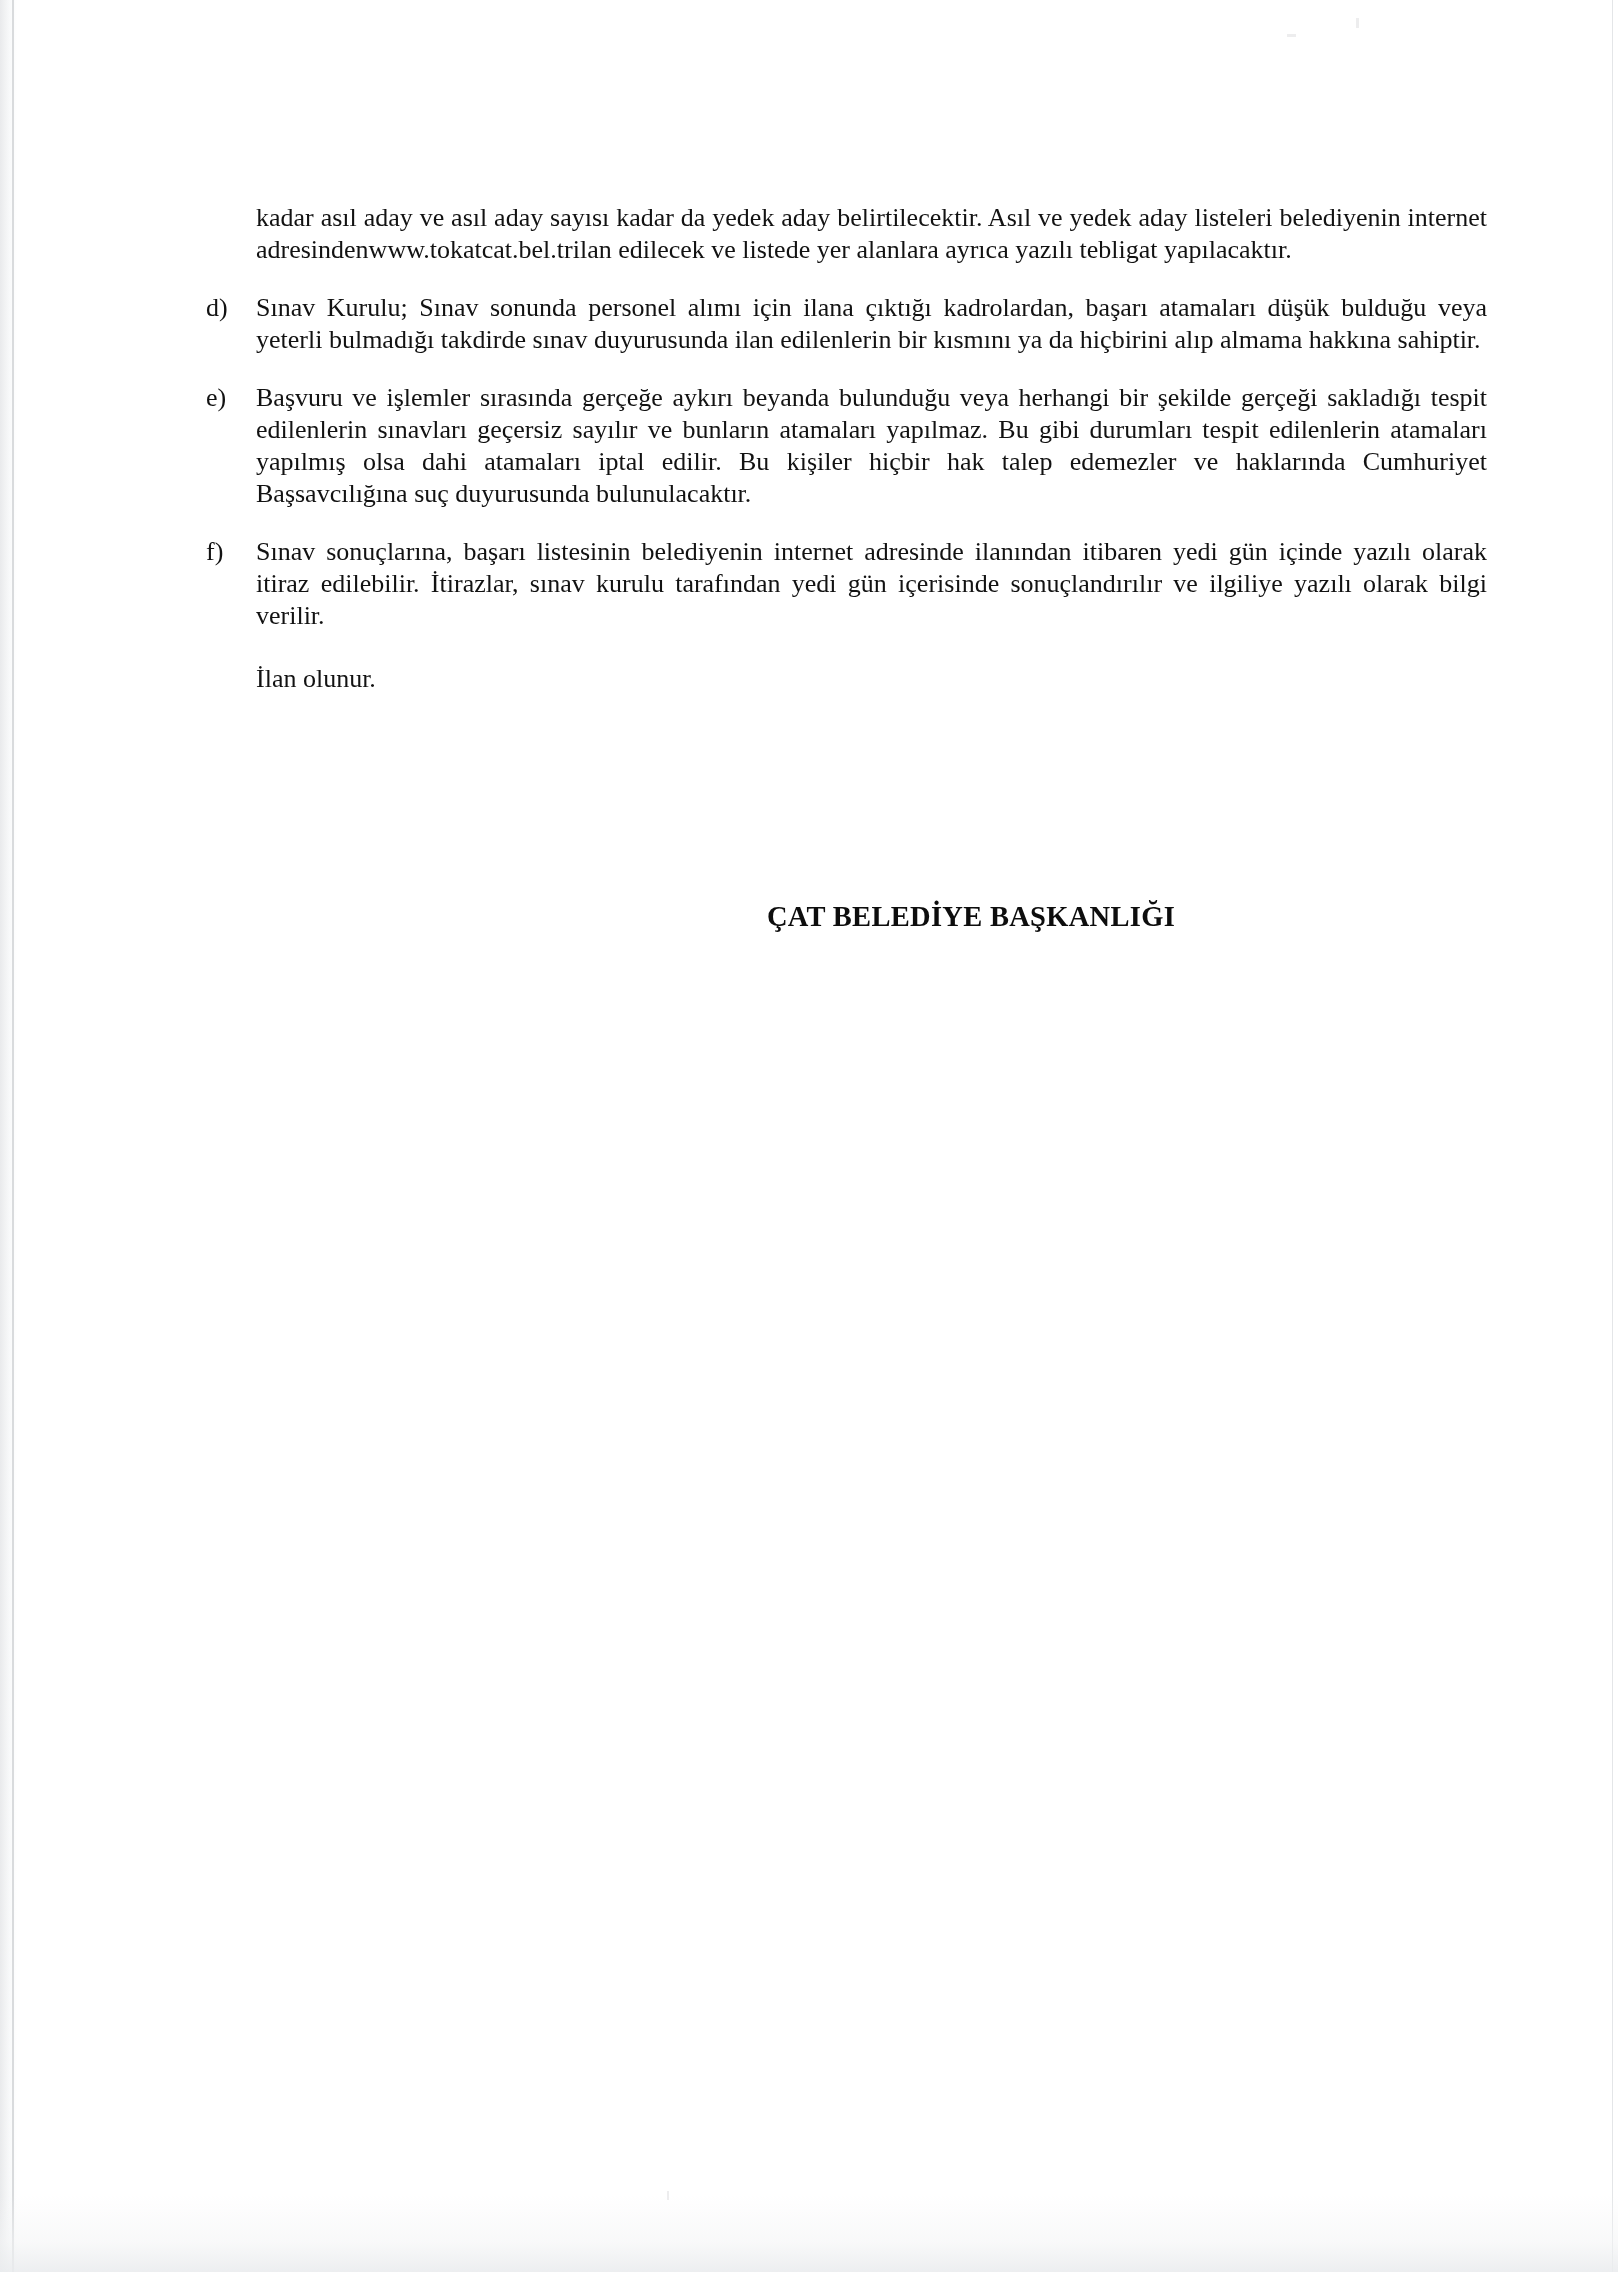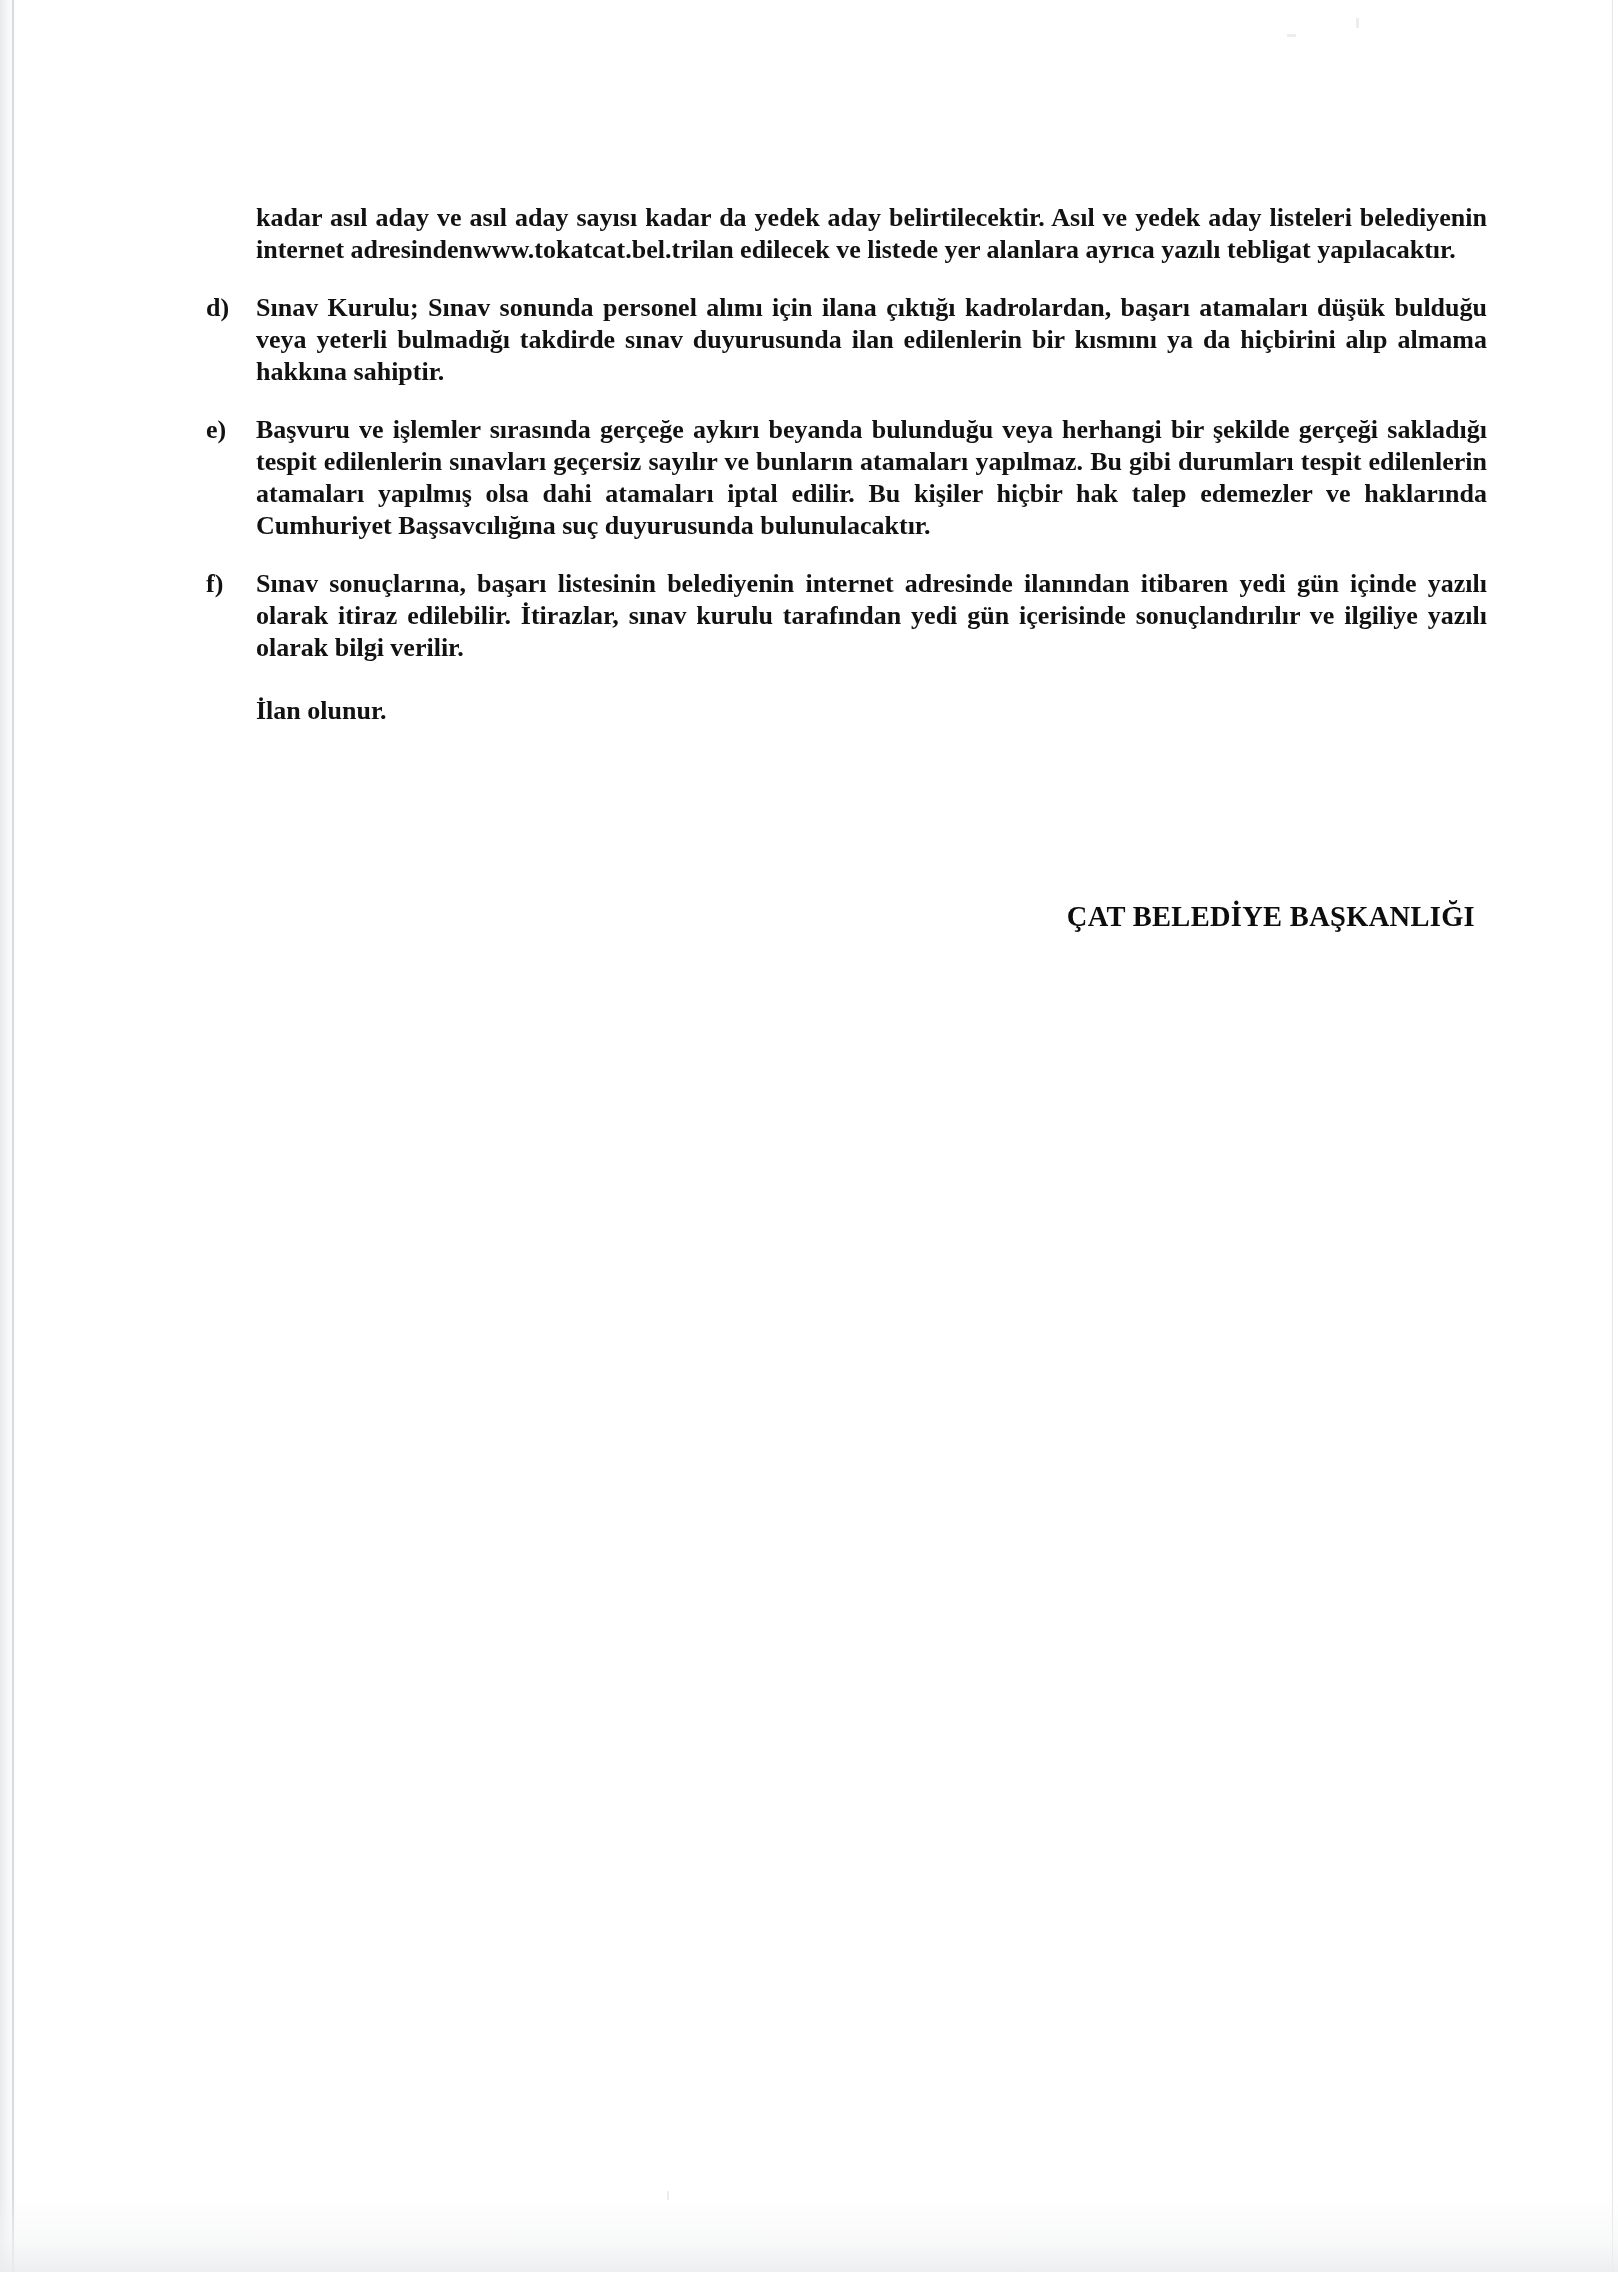--- a/index.html
+++ b/index.html
@@ -59,21 +59,20 @@
     background: #ededee;
     pointer-events: none;
   }
 
   
   .doc-body {
     position: absolute;
     left: 206px;
     top: 176px;
     width: 1281px;
-    font-weight: bold;
   }
 
   .para {
     position: relative;
     color: #121212;
     font-size: 26px;
     line-height: 32px;
     text-align: justify;
     text-justify: inter-word;
     -webkit-hyphens: none;
@@ -108,24 +107,24 @@
     margin-top: 31px;
     font-size: 26px;
     line-height: 32px;
     color: #121212;
     text-align: left;
   }
 
   
   .signature-block {
     position: absolute;
-    left: 194px;
+    left: 214px;
     top: 899px;
     width: 1281px;
-    text-align: right;
+    text-align: center;
   }
   .signature {
     display: inline-block;
     font-size: 28.5px;
     line-height: 36px;
     font-weight: bold;
     letter-spacing: 0.3px;
     color: #0d0d0d;
     margin-left: 233px;
   }

